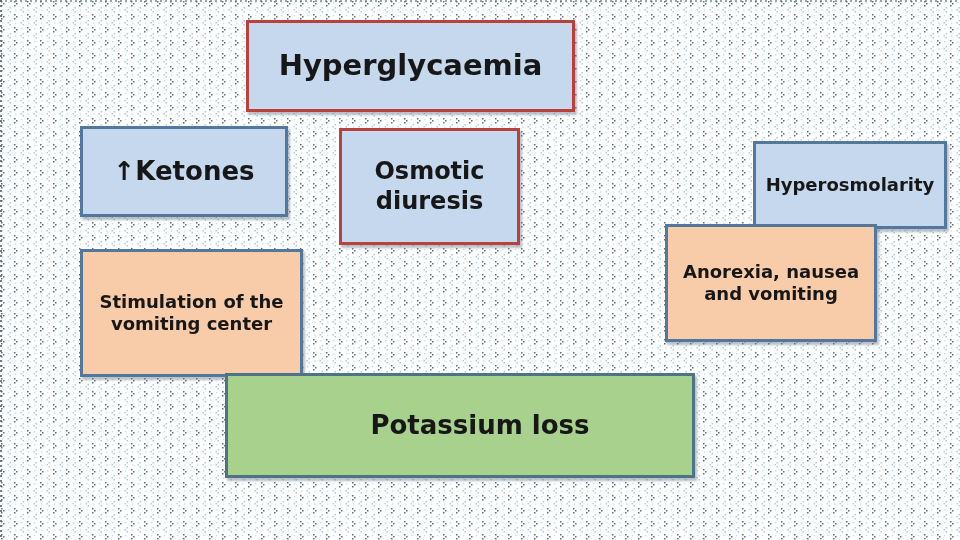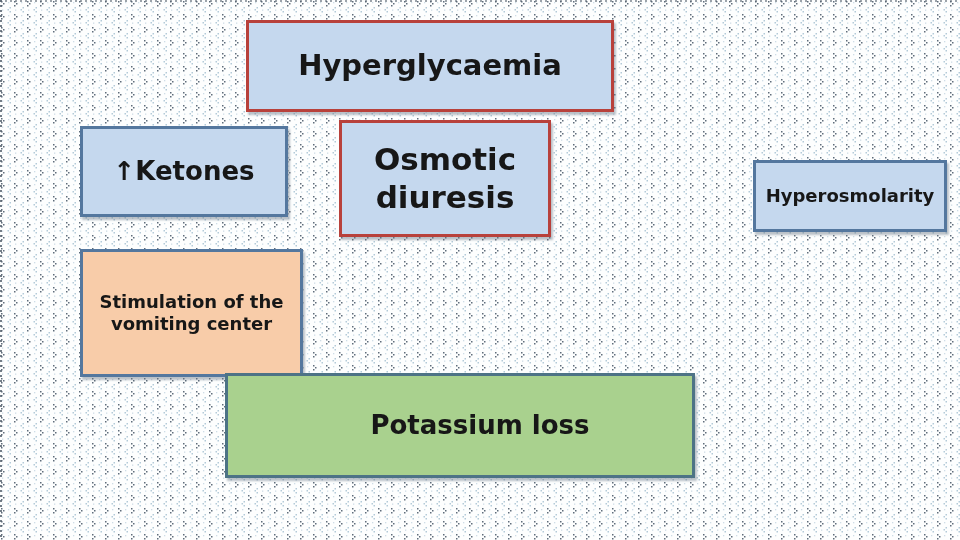--- a/index.html
+++ b/index.html
@@ -46,25 +46,25 @@
     font-weight: bold;
     color: #171717;
     box-shadow: 2px 3px 2px rgba(104,120,136,.45);
   }
   .box-label {
     white-space: pre-line;
     line-height: 1.22;
     padding: 0 4px;
   }
   
-  #box-hyperglycaemia { left: 246px; top: 20px;  width: 368px; height: 92px;  font-size: 29px; }
+  #box-hyperglycaemia { left: 246px; top: 20px;  width: 329px; height: 92px;  font-size: 29px; }
   #box-ketones        { left: 80px;  top: 126px; width: 208px; height: 91px;  font-size: 26px; }
-  #box-osmotic        { left: 339px; top: 120px; width: 212px; height: 117px; font-size: 31px; }
+  #box-osmotic        { left: 339px; top: 128px; width: 181px; height: 117px; font-size: 24px; }
   #box-lowers         { left: 544px; top: 142px; width: 207px; height: 71px;  font-size: 18px; }
-  #box-hyperosmo      { left: 753px; top: 141px; width: 194px; height: 72px;  font-size: 18px; margin-top: 19px; }
+  #box-hyperosmo      { left: 753px; top: 141px; width: 194px; height: 88px;  font-size: 18px; }
   #box-stimulation    { left: 80px;  top: 225px; width: 223px; height: 128px; font-size: 18px; margin-top: 24px; }
   #box-anorexia       { left: 665px; top: 224px; width: 212px; height: 118px; font-size: 18px; }
   #box-potassium      { left: 225px; top: 373px; width: 470px; height: 105px; font-size: 26px; }
 </style>
 </head>
 <body>
 
 <div id="slide">
 
   <svg class="bg" width="960" height="540" aria-hidden="true">
@@ -103,18 +103,22 @@
 
   <div class="box" id="box-hyperosmo" style="background-color: rgb(197, 216, 238); border-color: rgb(84, 119, 158);">
     <span class="box-label">Hyperosmolarity</span>
   </div>
 
   <div class="box" id="box-stimulation" style="background-color: rgb(248, 204, 169); border-color: rgb(84, 119, 158);">
     <span class="box-label">Stimulation of the
 vomiting center</span>
   </div>
 
+  <div class="box" id="box-anorexia" style="background-color: rgb(248, 204, 169); border-color: rgb(84, 119, 158);">
+    <span class="box-label">Anorexia, nausea
+and vomiting</span>
+  </div>
 
   <div class="box" id="box-potassium" style="background-color: rgb(169, 209, 142); border-color: rgb(77, 115, 134); padding-left: 40px;">
     <span class="box-label">Potassium loss</span>
   </div>
 
 </div>
 
 </body></html>

